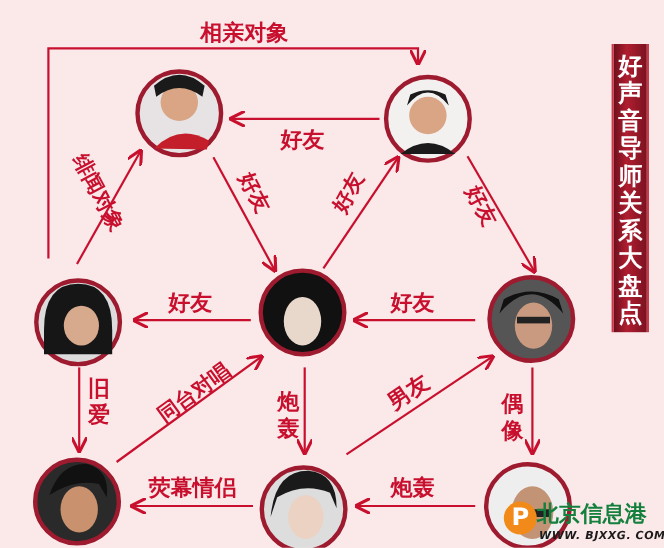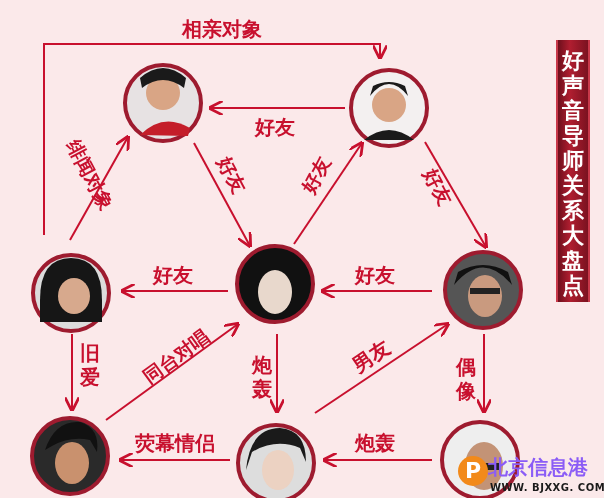--- a/index.html
+++ b/index.html
@@ -9,22 +9,22 @@
   .lbl { font-family:"DejaVu Sans", sans-serif; font-weight:bold; fill:#c8102e; }
   .node-ring { fill:#e7e2e3; stroke:#9e1b2f; stroke-width:4; }
   .banner { position:absolute; left:556px; top:40px; width:30px; height:262px;
             background:linear-gradient(90deg,#6d0f1c,#b01e30 40%,#7a1220); 
             border-left:2px solid #c8394a; border-right:2px solid #c8394a; }
   .banner-text { position:absolute; left:0; top:8px; width:30px; color:#fff; font-weight:bold;
                  font-size:22px; line-height:25px; text-align:center; font-family:"DejaVu Sans", sans-serif; }
   .wm { position:absolute; left:458px; top:452px; width:146px; height:44px; }
   .wm-logo { position:absolute; left:0; top:4px; width:30px; height:30px; border-radius:50%;
              background:#f28a1a; color:#fff; font-weight:bold; font-size:22px; line-height:30px; text-align:center; }
-  .wm-cn { position:absolute; left:30px; top:2px; font-size:20px; font-weight:bold; color:#8b5cf6; letter-spacing:0px; white-space:nowrap; }
-  .wm-url { position:absolute; left:32px; top:30px; font-size:10px; font-weight:bold; color:#1b1b1b; white-space:nowrap; letter-spacing:0.5px; }
+  .wm-cn { position:absolute; left:30px; top:2px; font-size:20px; font-weight:bold; color:#15803d; letter-spacing:0px; white-space:nowrap; }
+  .wm-url { position:absolute; left:32px; top:30px; font-size:10px; font-weight:bold; color:#1b1b1b; white-space:nowrap; letter-spacing:0.5px;font-style:italic; }
 </style>
 </head>
 <body>
 
 <svg id="diagram" viewBox="0 0 604 498" xmlns="http://www.w3.org/2000/svg">
   <defs>
     <marker id="arr" viewBox="0 0 10 10" refX="9" refY="5" markerWidth="7" markerHeight="7" orient="auto-start-reverse">
       <path d="M0,0 L10,5 L0,10" fill="none" stroke="#c8102e" stroke-width="2"></path>
     </marker>
   </defs>

